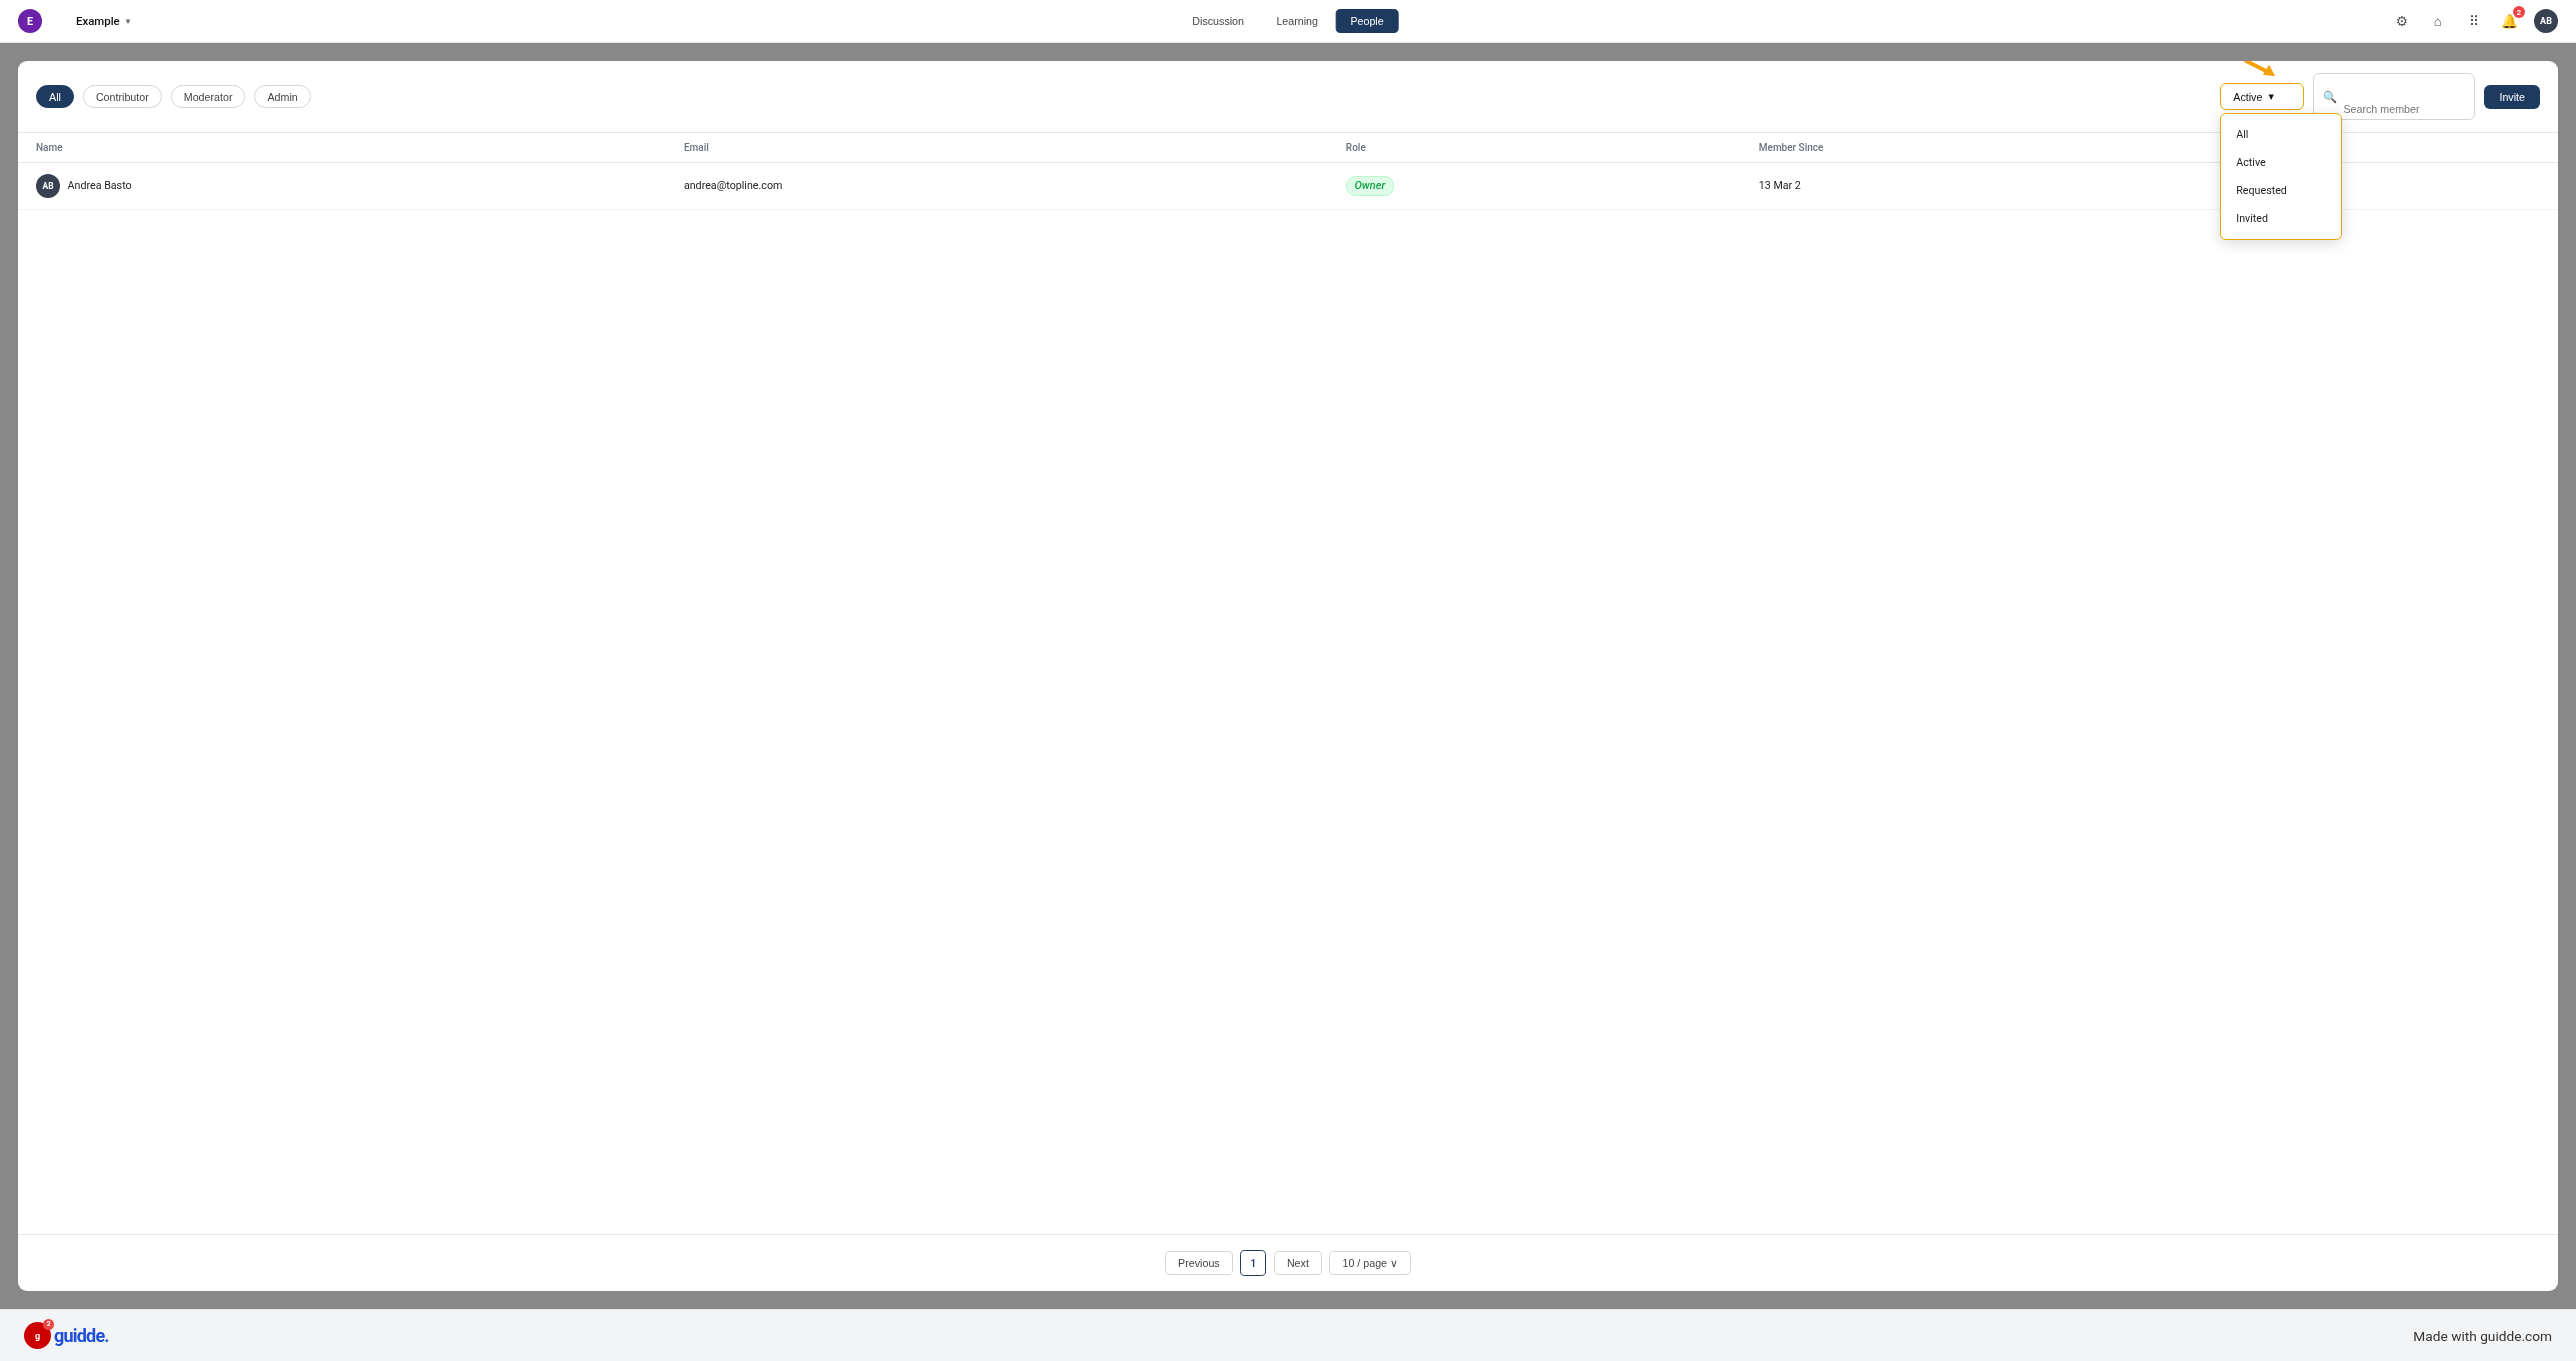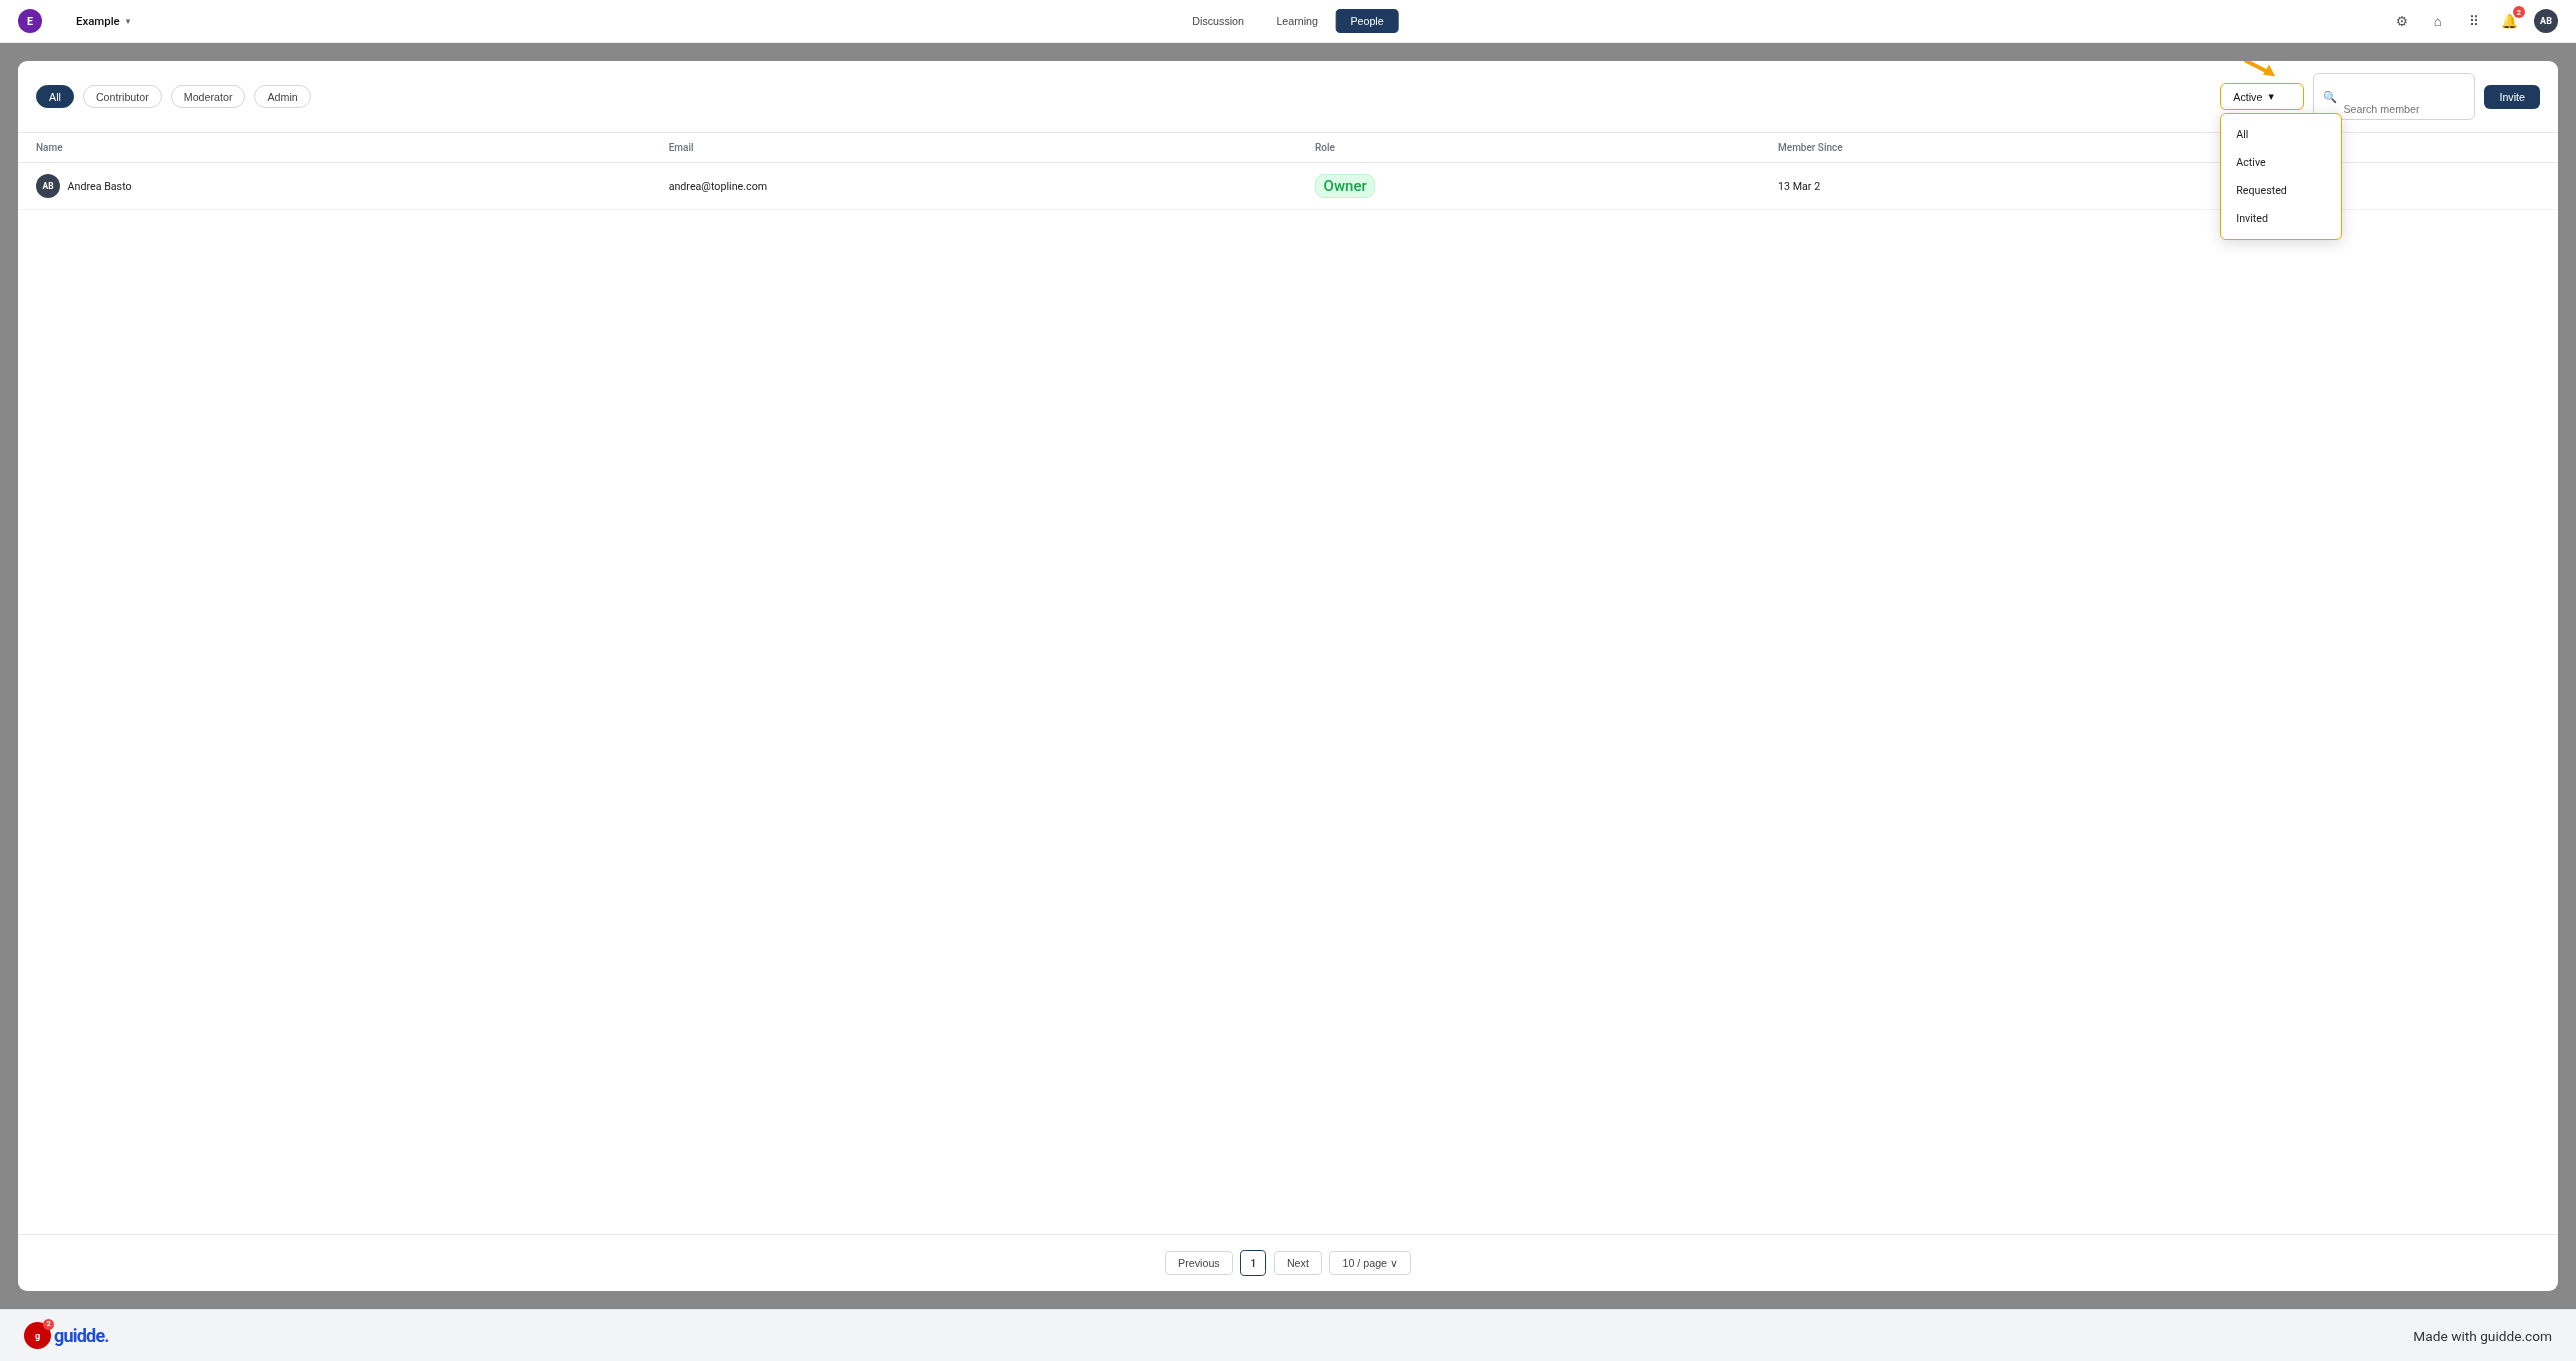--- a/index.html
+++ b/index.html
@@ -273,22 +273,23 @@
     }
     .member-name-cell {
       display: flex;
       align-items: center;
       gap: 7.6px;
     }
     .role-badge {
       display: inline-block;
       padding: 2.3px 7.6px;
       border-radius: 9px;
-      font-size: 15px;
+      font-size: 11px;
       font-weight: 500;
+      font-style: italic;
     }
     .role-owner {
       background: #dcfce7;
       color: #16a34a;
       border: 0.8px solid #bbf7d0;
     }
     .status-active { color: #222; font-size: 10.7px; }
 
     
     .pagination {

